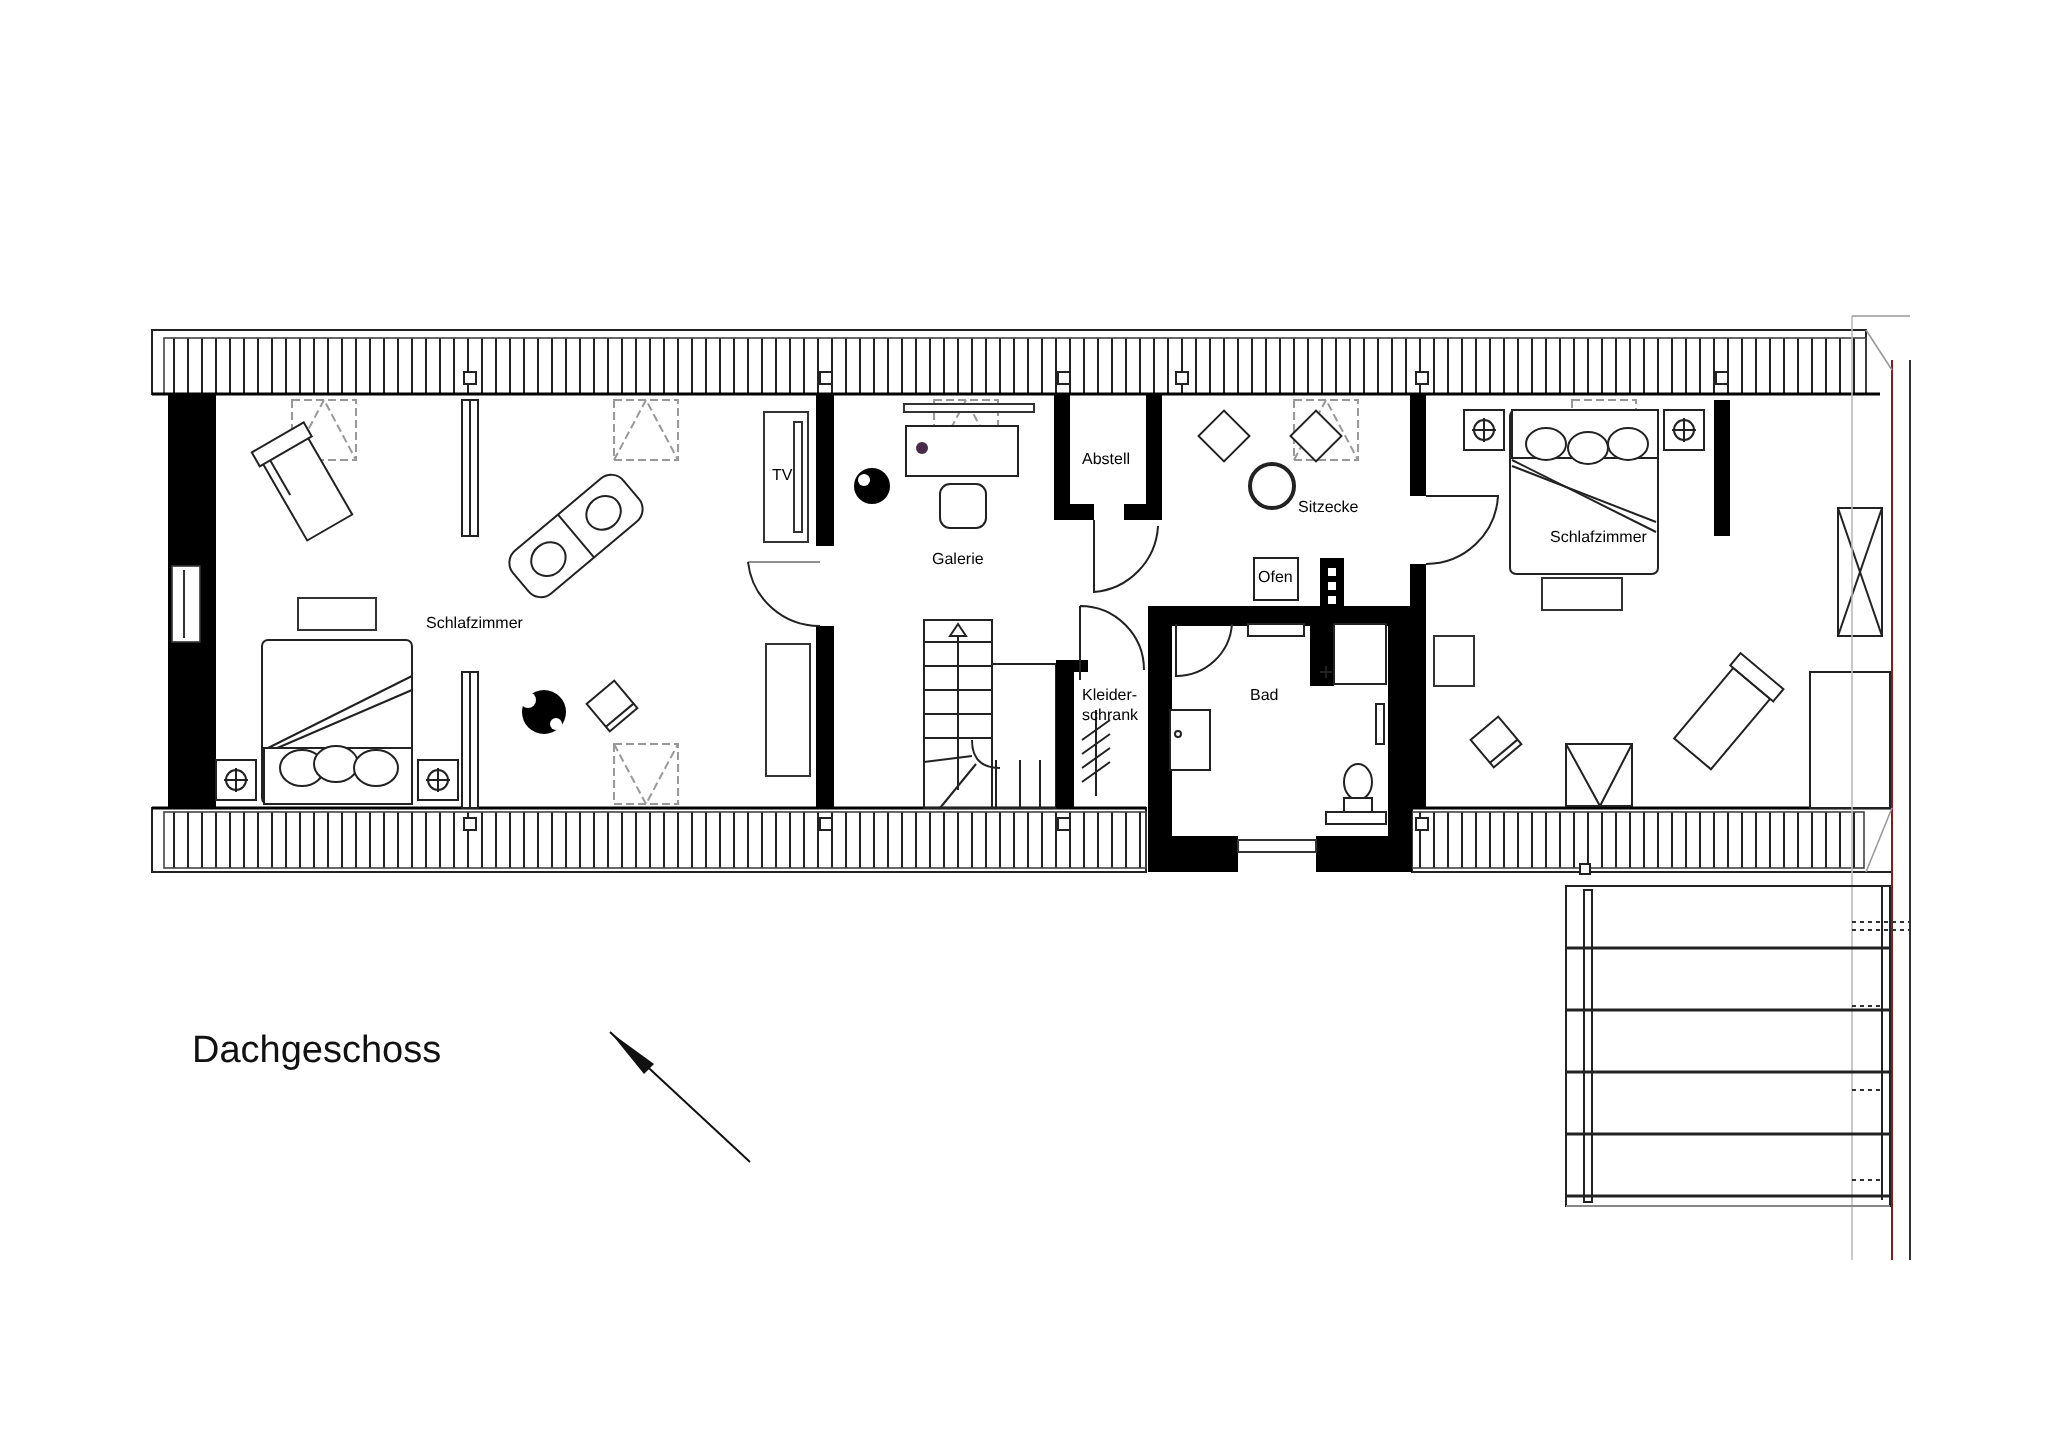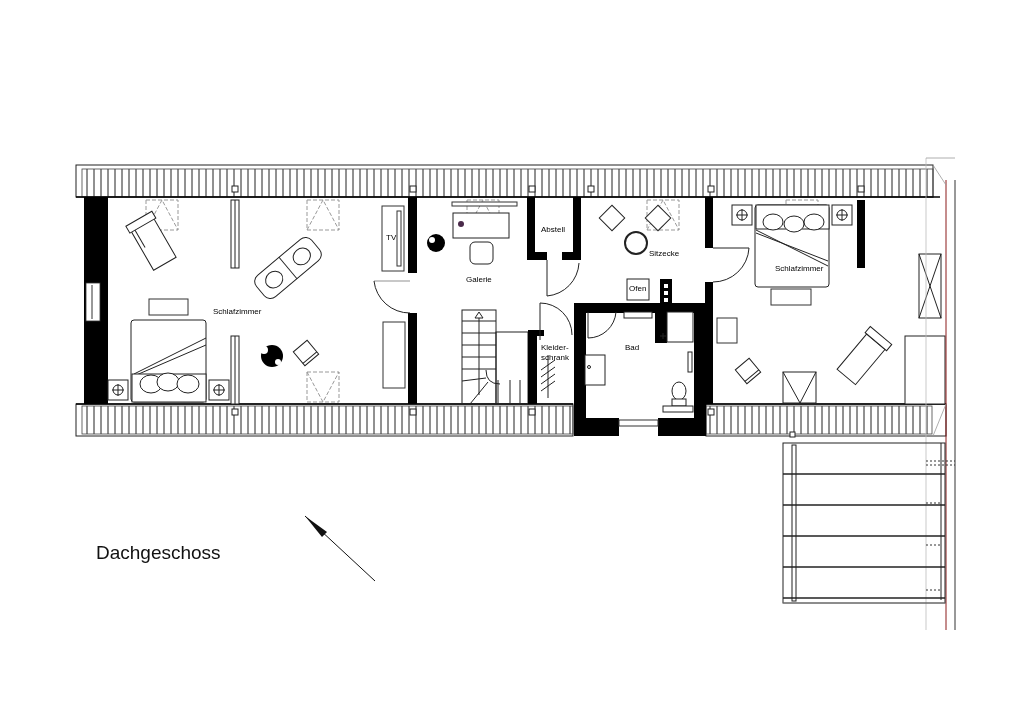--- a/index.html
+++ b/index.html
@@ -1,19 +1,19 @@
 <!DOCTYPE html>
 <html><head>
   <meta charset="utf-8">
   <style>
     html, body { margin: 0; padding: 0; background: #ffffff; }
     body { width: 1024px; height: 724px; position: relative; overflow: hidden; font-family: "Liberation Sans", sans-serif; }
     #plan { position: absolute; left: 0; top: 0; width: 1024px; height: 724px; }
     .room-label { font-family: "Liberation Sans", sans-serif; font-size: 8px; fill: #000; }
-    .title { position: absolute; left: 96px; top: 542px; font-size: 19px; color: #111; font-family: "Liberation Sans", sans-serif; }
+    .title { position: absolute; left: 96px; top: 515px; font-size: 19px; color: #111; font-family: "Liberation Sans", sans-serif; }
   </style>
 </head>
 <body>
 
 <svg id="plan" viewBox="0 0 1024 724" xmlns="http://www.w3.org/2000/svg">
   <defs>
     <pattern id="rafters" x="0" y="0" width="7" height="30" patternUnits="userSpaceOnUse">
       <line x1="3" y1="0" x2="3" y2="30" stroke="#222" stroke-width="1"></line>
     </pattern>
     <pattern id="rafters2" x="0" y="0" width="7" height="30" patternUnits="userSpaceOnUse">

